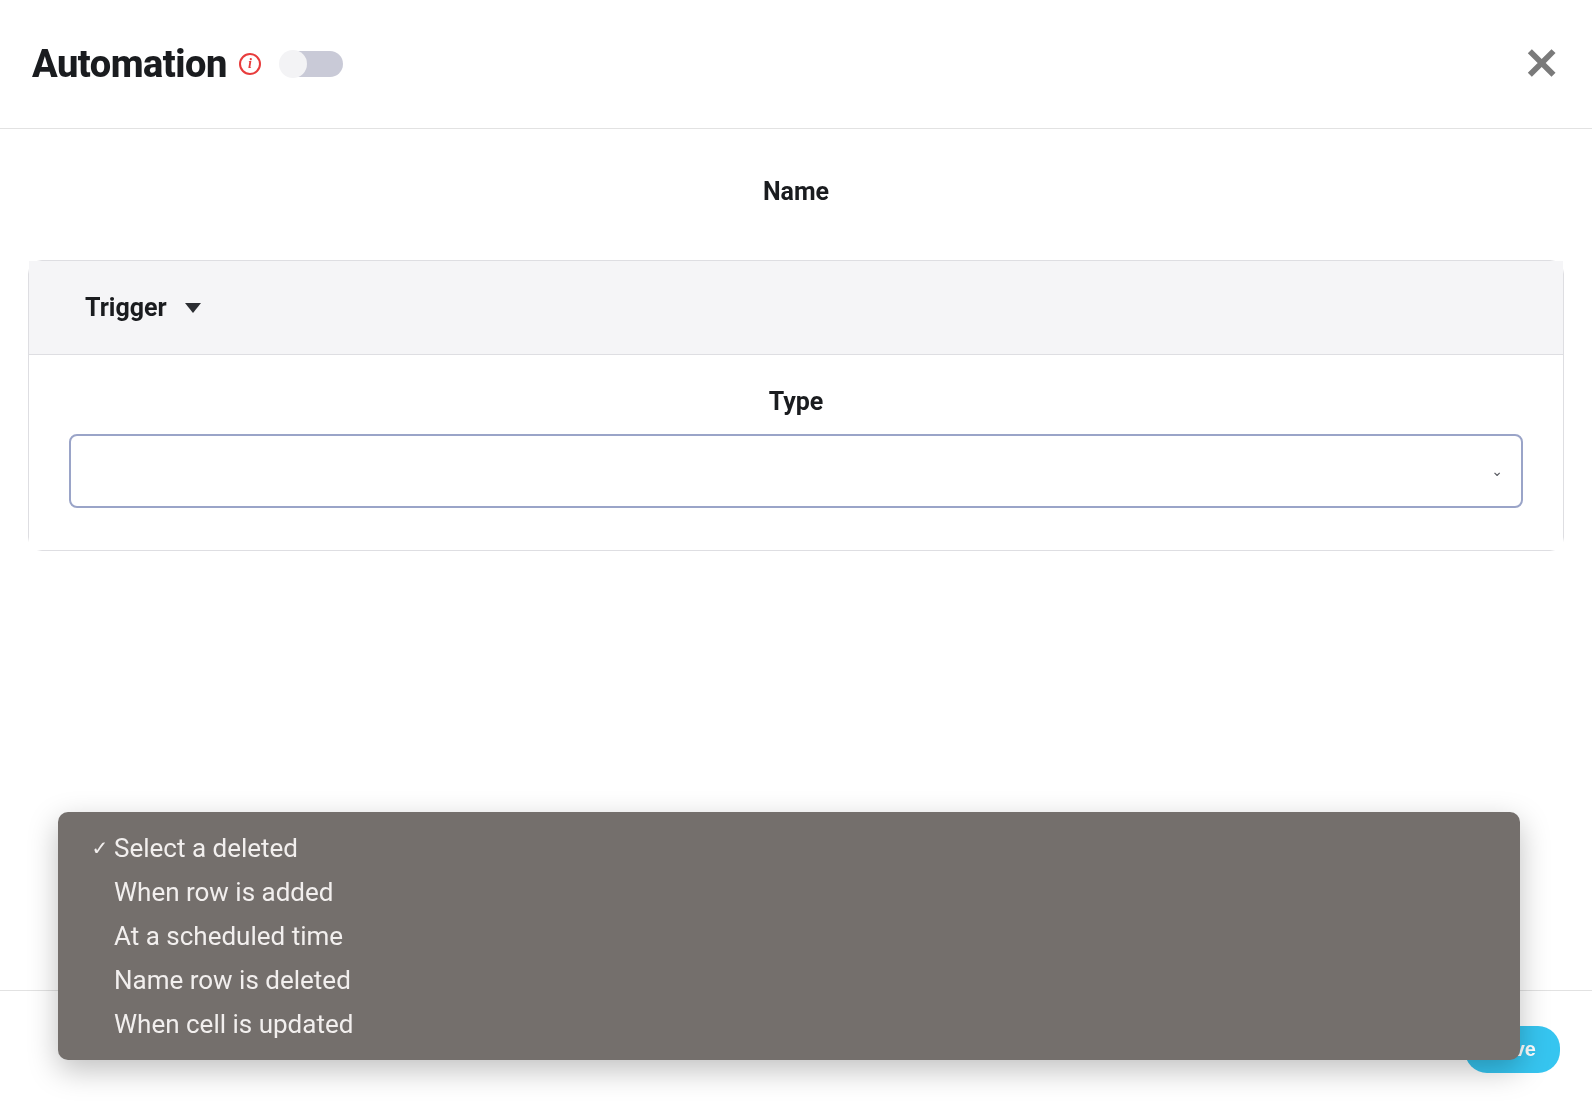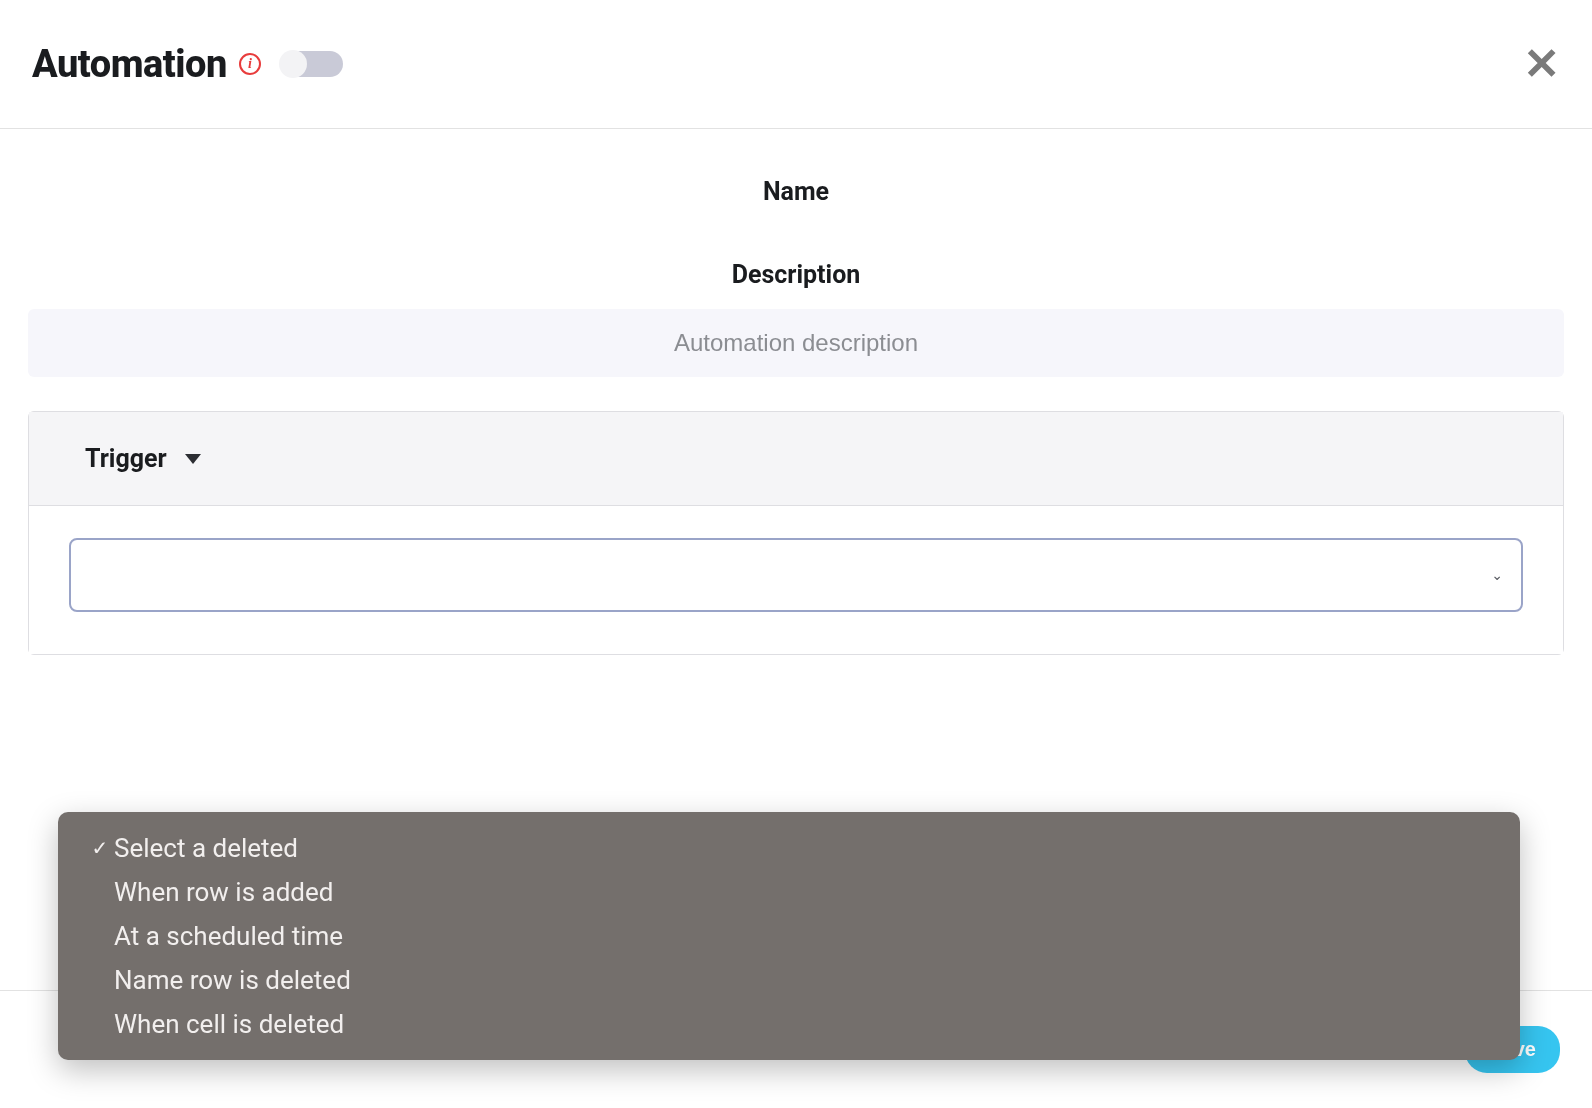--- a/index.html
+++ b/index.html
@@ -97,21 +97,21 @@
       padding: 20px 24px;
       font-size: 24px;
       color: #333;
       outline: none;
     }
     .text-input::placeholder {
       color: #8b8d92;
     }
     .trigger-section {
       border: 1px solid #dedee2;
-      border-radius: 6px;
+      border-radius: 14px;
       overflow: visible;
     }
     .trigger-header {
       background: #f5f5f7;
       padding: 32px 56px;
       border-bottom: 1px solid #dedee2;
       display: flex;
       align-items: center;
       gap: 18px;
     }
@@ -220,31 +220,28 @@
   </div>
   <div class="close-btn">✕</div>
 </div>
 
 <div class="content">
 
   <div class="field-group">
     <div class="field-label">Name</div>
   </div>
 
-  <div class="field-group" style="margin-bottom:34px;">
-    <div class="field-label">Description</div>
-    <input class="text-input" type="text" placeholder="Automation description" style="">
-  </div>
 
   <div class="trigger-section">
     <div class="trigger-header">
       <span class="trigger-title">Trigger</span>
       <span class="chevron-down"></span>
     </div>
     <div class="trigger-body">
+      <div class="type-label">Type</div>
       <div class="select-box">
         <span class="select-caret">⌄</span>
       </div>
     </div>
   </div>
 
 </div>
 
 <div class="dropdown">
   <div class="dropdown-item">
@@ -258,19 +255,19 @@
   <div class="dropdown-item">
     <span class="check hidden">✓</span>
     <span>At a scheduled time</span>
   </div>
   <div class="dropdown-item">
     <span class="check hidden">✓</span>
     <span>Name row is deleted</span>
   </div>
   <div class="dropdown-item">
     <span class="check hidden">✓</span>
-    <span>When cell is deleted</span>
+    <span>When cell is updated</span>
   </div>
 </div>
 
 <div class="footer">
   <button class="save-btn">Save</button>
 </div>
 
 </body></html>

